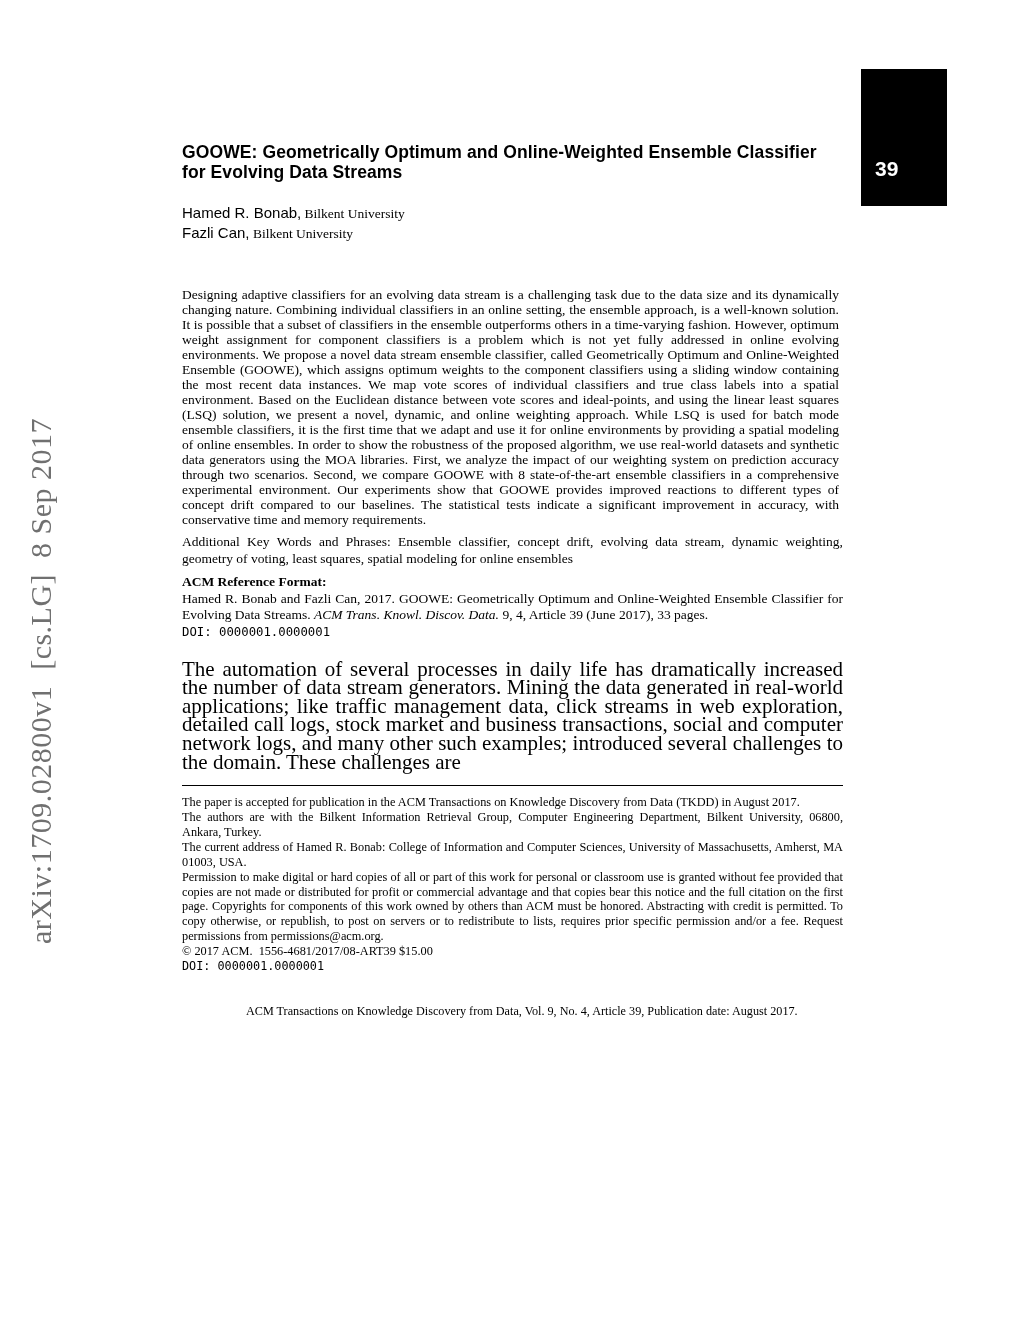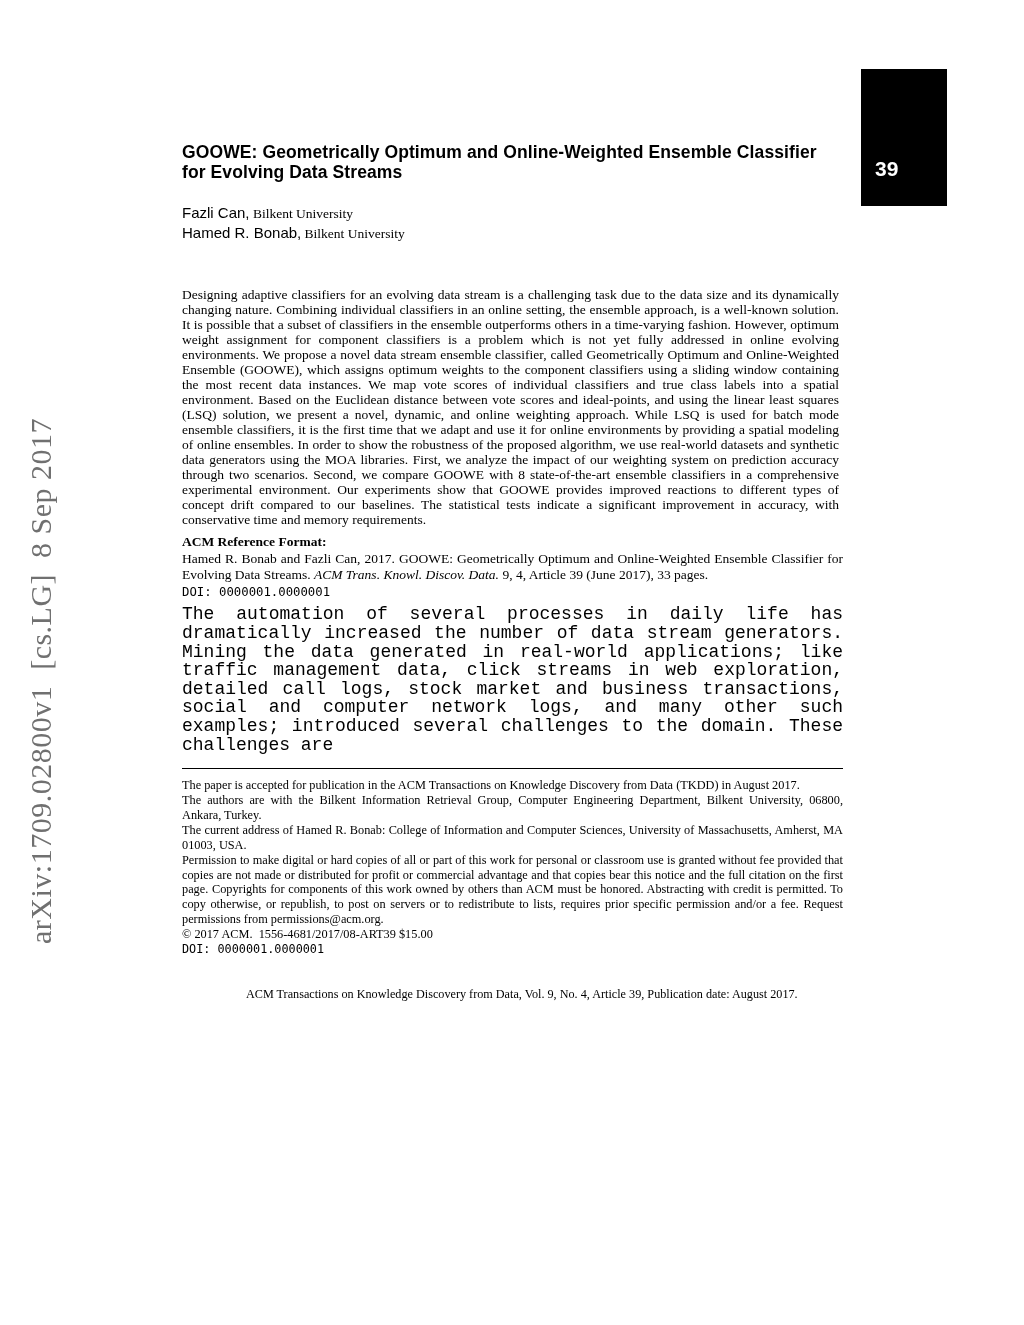--- a/index.html
+++ b/index.html
@@ -52,21 +52,21 @@
   .acmref-head { margin:0; font-weight:bold; }
   .acmref-body { margin:0; text-align:justify; }
   .acmref-body i { font-style:italic; }
   .doi-line { margin:0; font-family:"DejaVu Sans Mono", monospace; font-size:12.3px; line-height:16.6px; }
 
   .section-head {
     margin:24px 0 0 0; font-family:"Liberation Sans", sans-serif;
     font-weight:bold; font-size:13.8px; line-height:16px;
   }
 
-  .intro { margin:5px 0 0 0; font-size:18px; line-height:18.6px; text-align:justify;font-family:Liberation Mono, monospace; }
+  .intro { margin:19px 0 0 0; font-size:21px; line-height:18.6px; text-align:justify; }
 
   .footnote-rule { margin:14px 0 0 0; border:none; border-top:1.2px solid #000; width:100%; }
 
   .footnotes { margin-top:9px; font-size:12.3px; line-height:14.9px; }
   .footnotes p { margin:0; text-align:justify; }
   .footnotes p.mono { font-family:"DejaVu Sans Mono", monospace; font-size:11.8px; }
 
   .running-footer {
     margin:30px 0 0 0; font-size:12.2px; text-align:left; padding-left:64px;
   }
@@ -83,30 +83,31 @@
   <div class="pagenum-box">
     <span class="num">39</span>
   </div>
 
   <div class="column">
 
     <h1 class="title">GOOWE: Geometrically Optimum and Online-Weighted Ensemble Classifier for Evolving Data Streams</h1>
 
     <div class="authors">
       <div class="author-line">
-        <span class="author-name">Fazli Can,</span><span class="author-affil"> Bilkent University</span>
+        <span class="author-name">Hamed R. Bonab,</span><span class="author-affil"> Bilkent University</span>
       </div>
       <div class="author-line">
-        <span class="author-name">Hamed R. Bonab,</span><span class="author-affil"> Bilkent University</span>
+        <span class="author-name">Fazli Can,</span><span class="author-affil"> Bilkent University</span>
       </div>
     </div>
 
     <p class="abstract">Designing adaptive classifiers for an evolving data stream is a challenging task due to the data size and its dynamically changing nature. Combining individual classifiers in an online setting, the ensemble approach, is a well-known solution. It is possible that a subset of classifiers in the ensemble outperforms others in a time-varying fashion. However, optimum weight assignment for component classifiers is a problem which is not yet fully addressed in online evolving environments. We propose a novel data stream ensemble classifier, called Geometrically Optimum and Online-Weighted Ensemble (GOOWE), which assigns optimum weights to the component classifiers using a sliding window containing the most recent data instances. We map vote scores of individual classifiers and true class labels into a spatial environment. Based on the Euclidean distance between vote scores and ideal-points, and using the linear least squares (LSQ) solution, we present a novel, dynamic, and online weighting approach. While LSQ is used for batch mode ensemble classifiers, it is the first time that we adapt and use it for online environments by providing a spatial modeling of online ensembles. In order to show the robustness of the proposed algorithm, we use real-world datasets and synthetic data generators using the MOA libraries. First, we analyze the impact of our weighting system on prediction accuracy through two scenarios. Second, we compare GOOWE with 8 state-of-the-art ensemble classifiers in a comprehensive experimental environment. Our experiments show that GOOWE provides improved reactions to different types of concept drift compared to our baselines. The statistical tests indicate a significant improvement in accuracy, with conservative time and memory requirements.</p>
 
 
+    <p class="keywords">Additional Key Words and Phrases: Ensemble classifier, concept drift, evolving data stream, dynamic weighting, geometry of voting, least squares, spatial modeling for online ensembles</p>
 
     <div class="acmref">
       <p class="acmref-head">ACM Reference Format:</p>
       <p class="acmref-body"><span>Hamed R. Bonab and Fazli Can, 2017. GOOWE: Geometrically Optimum and Online-Weighted Ensemble Classifier for Evolving Data Streams. </span><i>ACM Trans. Knowl. Discov. Data.</i><span> 9, 4, Article 39 (June 2017), 33 pages.</span></p>
       <p class="doi-line">DOI: 0000001.0000001</p>
     </div>
 
 
     <p class="intro">The automation of several processes in daily life has dramatically increased the number of data stream generators. Mining the data generated in real-world applications; like traffic management data, click streams in web exploration, detailed call logs, stock market and business transactions, social and computer network logs, and many other such examples; introduced several challenges to the domain. These challenges are</p>
 

